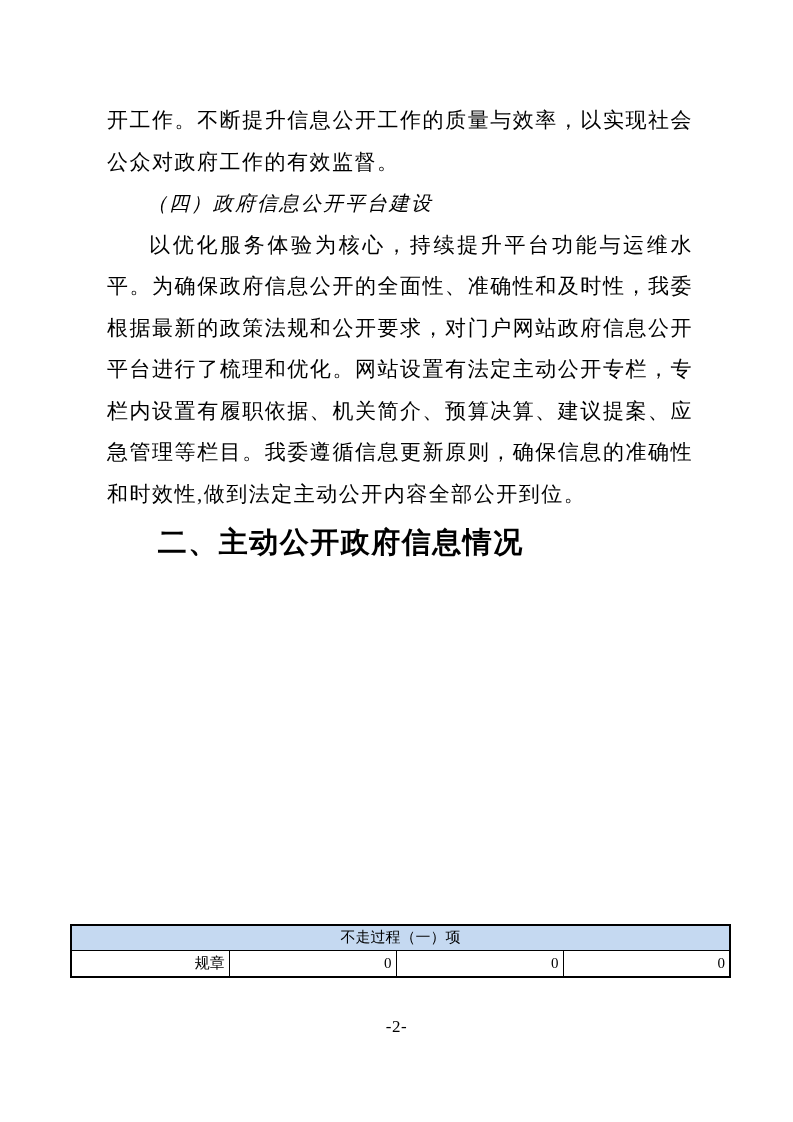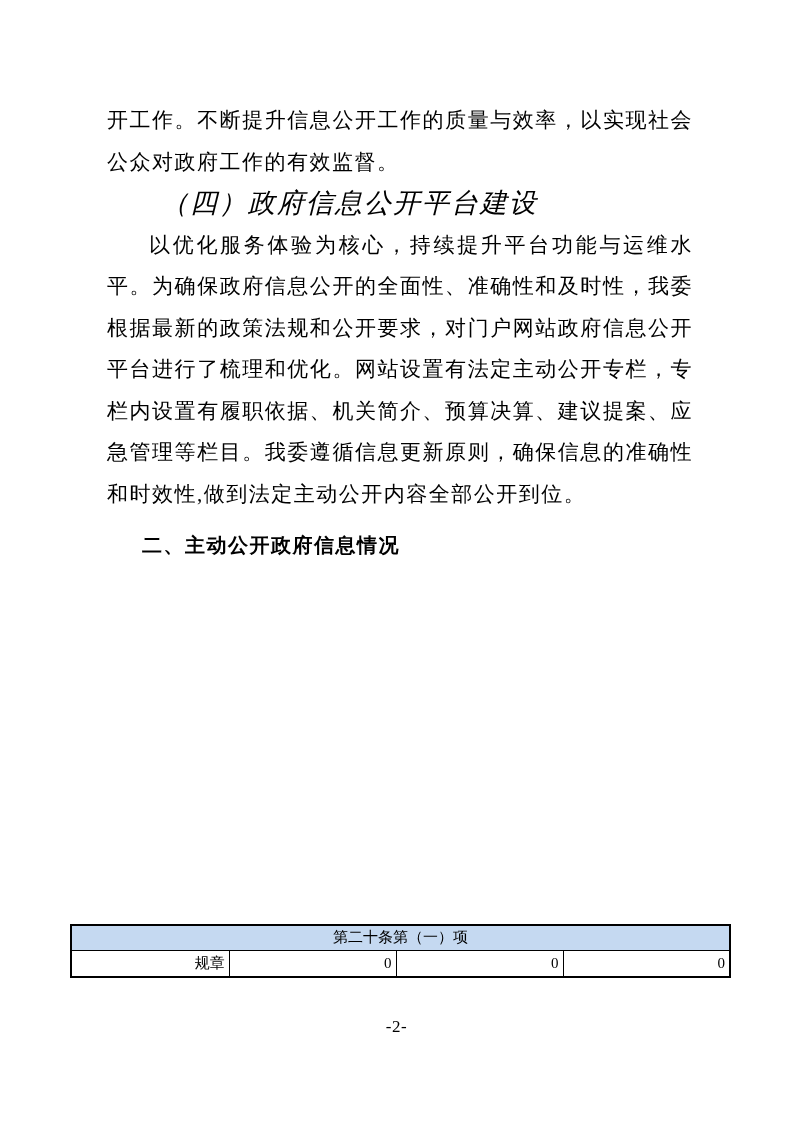--- a/index.html
+++ b/index.html
@@ -22,36 +22,36 @@
   }
   .para {
     font-size: 21px;
     line-height: 41.5px;
     text-align: justify;
     text-justify: inter-character;
     letter-spacing: 1.5px;
   }
   .para.indent { text-indent: 2em; }
   .sub-heading {
-    font-size: 27px;
+    font-size: 20px;
     line-height: 41.5px;
     text-indent: 2em;
     font-style: italic;
     letter-spacing: 2px;
     font-family: "Liberation Serif", "DejaVu Serif", serif;
   }
   .section-heading {
-    font-size: 20px;
+    font-size: 29px;
     line-height: 46px;
     margin-top: 7px;
     text-indent: 1.75em;
     font-weight: bold;
     font-style: normal;
     letter-spacing: 1.5px;
-    font-family: Liberation Sans, sans-serif;
+    font-family: Liberation Mono, monospace;
   }
   .stats-table-wrap {
     position: absolute;
     top: 924px;
     left: 70px;
     width: 661px;
   }
   table.stats-table {
     width: 100%;
     border-collapse: collapse;
@@ -107,21 +107,21 @@
   <div class="stats-table-wrap">
     <table class="stats-table">
       <colgroup>
         <col class="col-info">
         <col class="col-num">
         <col class="col-num">
         <col class="col-num">
       </colgroup>
       <tbody>
         <tr class="title-row">
-          <th colspan="4">第二十条第（一）项</th>
+          <th colspan="4">不走过程（一）项</th>
         </tr>
         <tr class="data-row">
           <td class="cell-label">规章</td>
           <td>0</td>
           <td>0</td>
           <td>0</td>
         </tr>
       </tbody>
     </table>
   </div>

